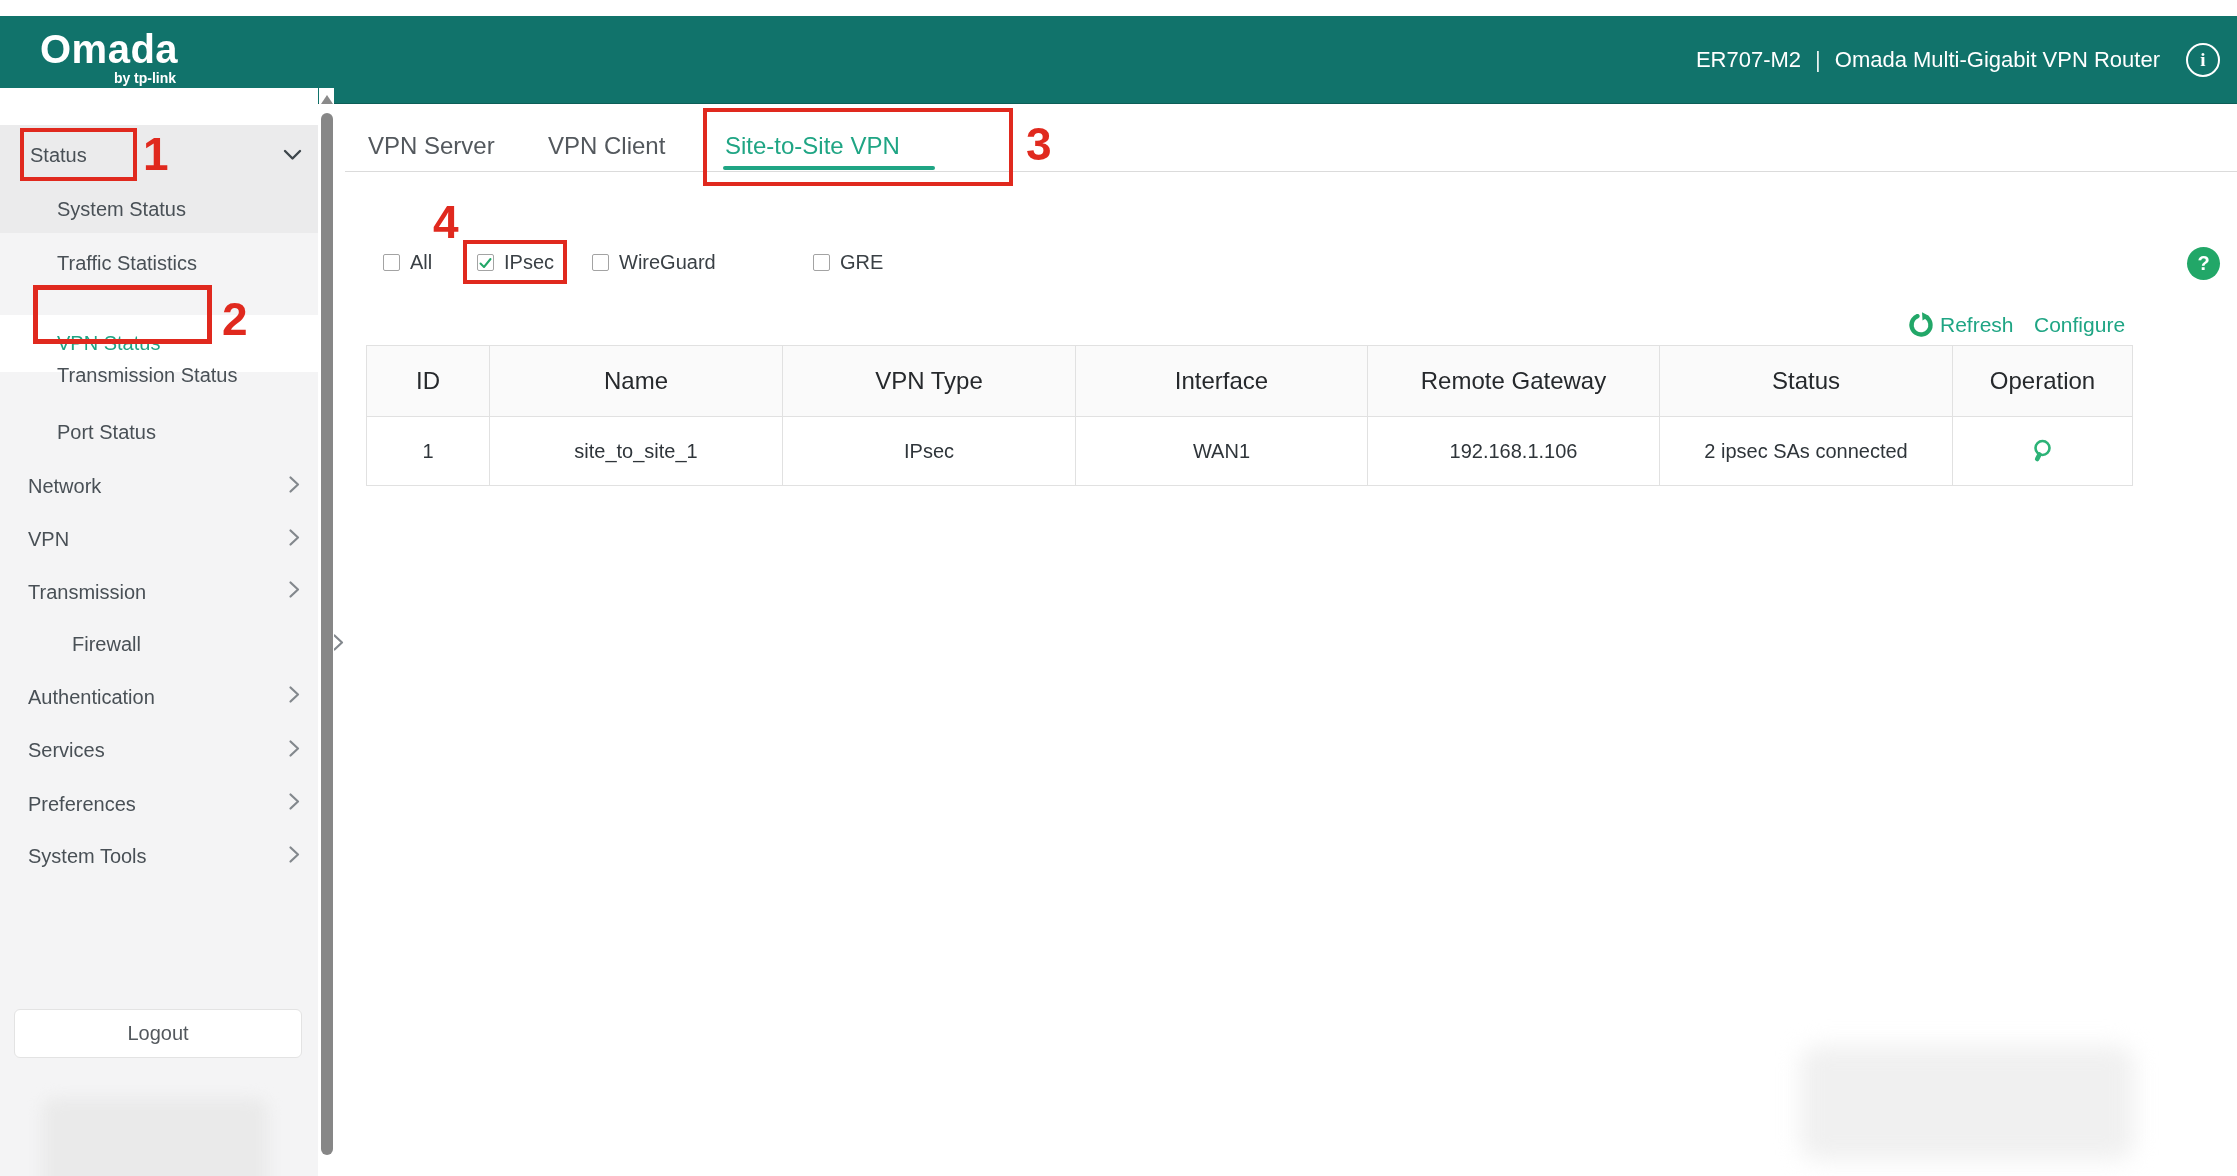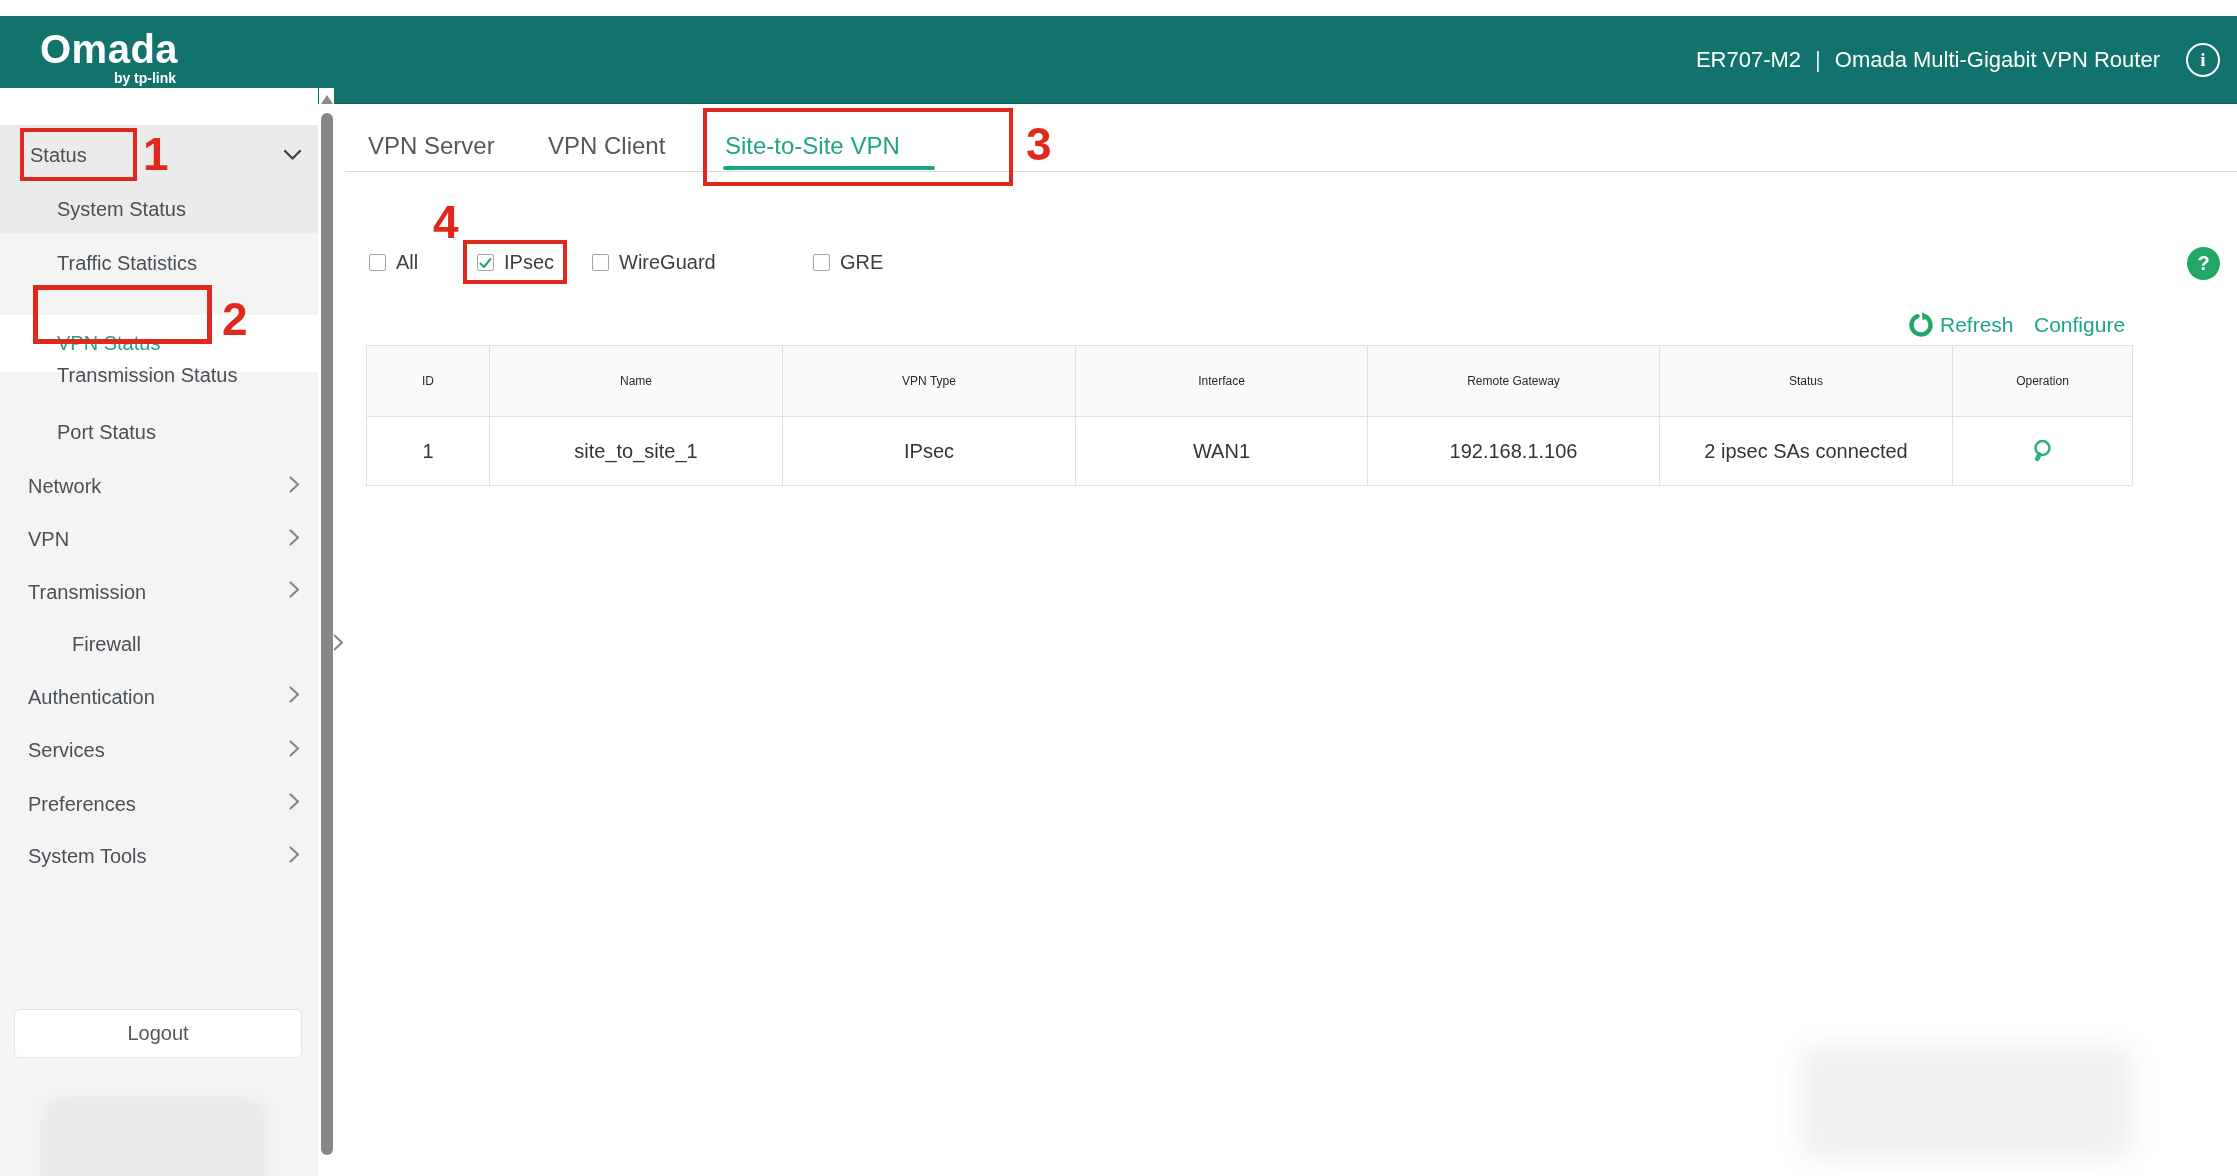--- a/index.html
+++ b/index.html
@@ -61,21 +61,21 @@
 
   
   .action-link{position:absolute;top:313px;font-size:21px;color:#1FA584;cursor:pointer;white-space:nowrap;}
   .refresh-icon{position:absolute;left:1907px;top:311px;cursor:pointer;}
   .help-fab{position:absolute;left:2187px;top:247px;width:33px;height:33px;border-radius:50%;
             background:#22A768;color:#fff;font-size:20px;font-weight:bold;
             display:flex;align-items:center;justify-content:center;cursor:pointer;}
 
   
   table.vpn{position:absolute;left:366px;top:345px;width:1766px;border-collapse:collapse;table-layout:fixed;}
-  table.vpn th{height:68px;background:#FAFAFA;font-weight:normal;font-size:12px;color:#26292C;
+  table.vpn th{height:68px;background:#FAFAFA;font-weight:normal;font-size:24px;color:#26292C;
                border:1px solid #E1E1E1;text-align:center;}
   table.vpn td{height:66px;font-size:20px;color:#2F353A;border:1px solid #E1E1E1;text-align:center;}
   .op-icon{vertical-align:middle;cursor:pointer;}
 
   
   .anno-box{position:absolute;border:4px solid #E0291E;box-sizing:border-box;z-index:50;pointer-events:none;}
   .anno-num{position:absolute;color:#E0291E;font-size:46px;font-weight:600;line-height:46px;z-index:50;pointer-events:none;}
   #anno-box-1{left:20px;top:128px;width:117px;height:53px;}
   #anno-num-1{left:143px;top:131px;}
   #anno-box-2{left:33px;top:285px;width:179px;height:59px;border-width:5px;}
@@ -209,21 +209,21 @@
     <div class="scroll-arrow-up"></div>
     <div class="scroll-thumb"></div>
   </div>
 
   <div class="tabs-line"></div>
   <div class="tab" style="left:368px;">VPN Server</div>
   <div class="tab" style="left:548px;">VPN Client</div>
   <div class="tab tab-active" style="left:725px;">Site-to-Site VPN</div>
   <div class="tab-underline"></div>
 
-  <div class="filter-item" style="left:369px;justify-content:flex-end;">
+  <div class="filter-item" style="left:383px;justify-content:flex-end;">
     <span class="checkbox"></span>
     <span class="filter-label">All</span>
   </div>
   <div class="filter-item" style="left:477px;">
     <span class="checkbox">
       <svg width="13" height="12" viewBox="0 0 13 12">
           <polyline points="1.5,6.5 5,10 11.5,2" fill="none" stroke="#22A768" stroke-width="2" stroke-linecap="round" stroke-linejoin="round"></polyline>
         </svg>
     </span>
     <span class="filter-label">IPsec</span>

